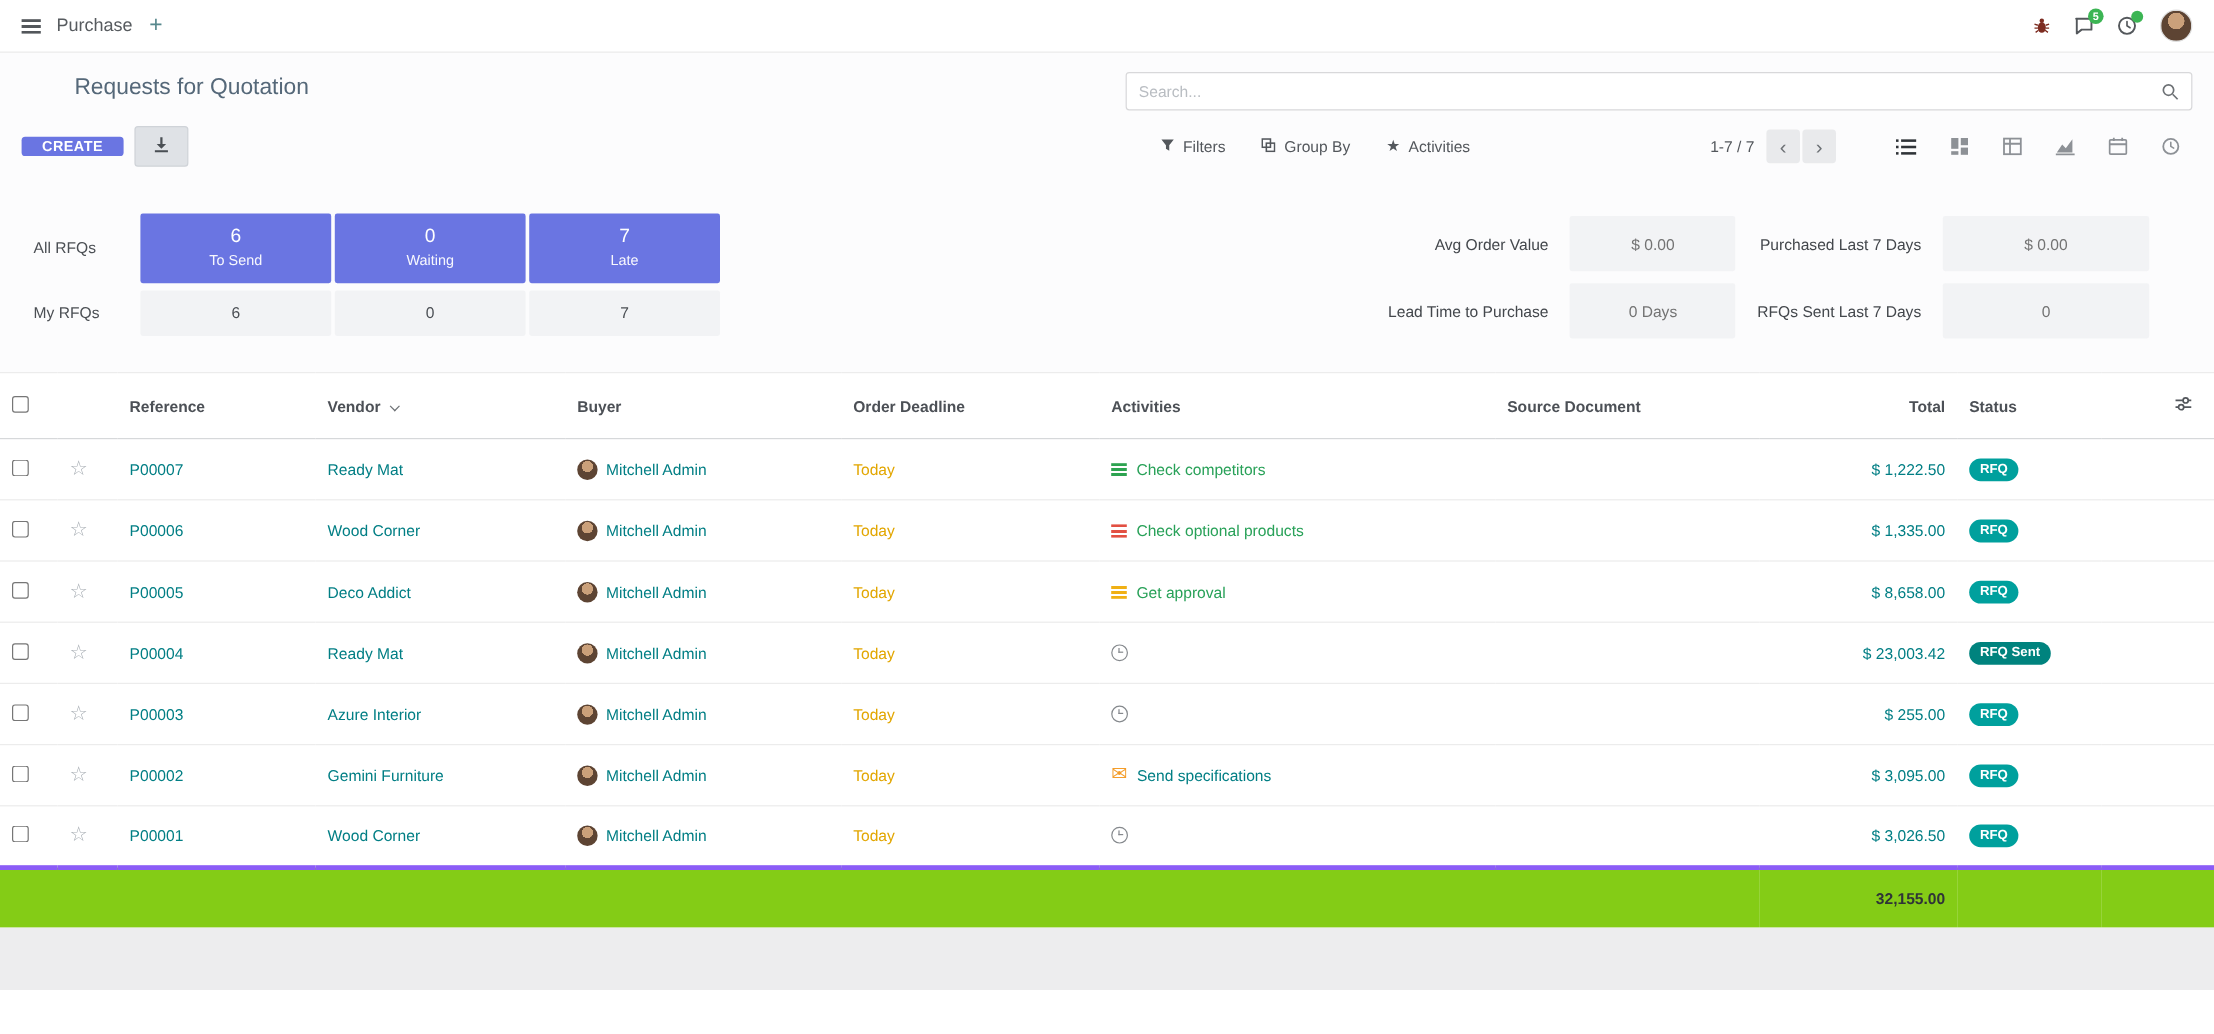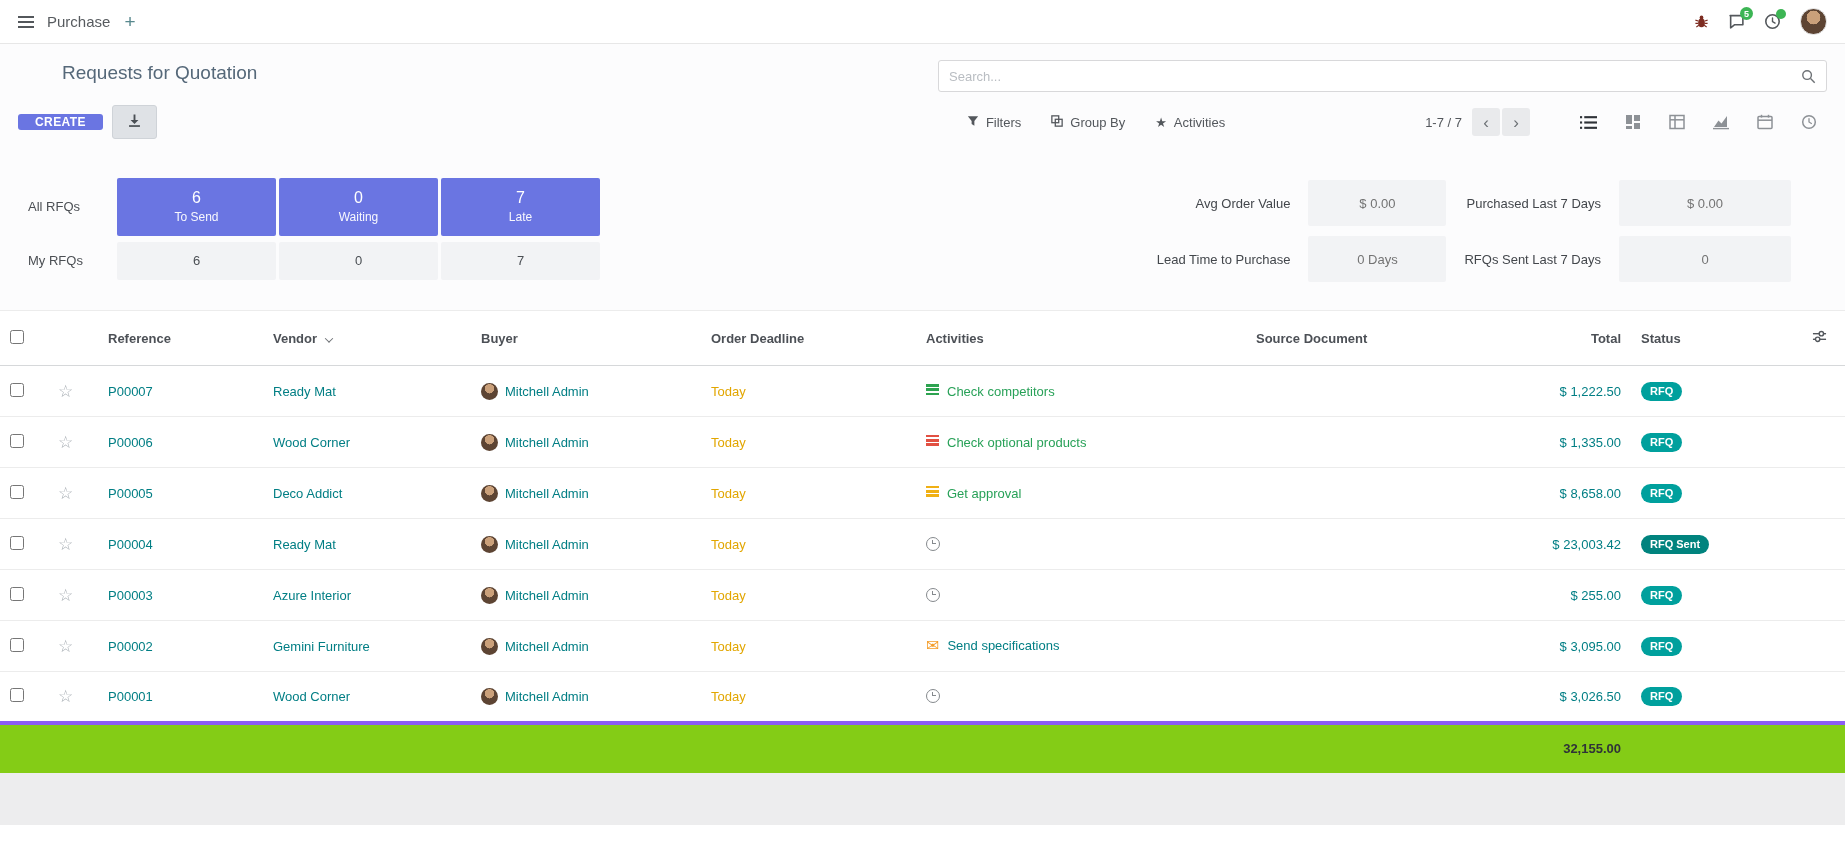--- a/index.html
+++ b/index.html
@@ -82,21 +82,21 @@
   .link { color:var(--link,#017e84); cursor:pointer; }
   .deadline { color:var(--deadline,#e2a600); }
   .row-star { font-size:17px; color:#a9afb5; cursor:pointer; }
   input[type=checkbox] { width:14px; height:14px; accent-color:var(--accent,#6a75e2); cursor:pointer; }
   .avatar-mini { width:17px; height:17px; border-radius:50%; display:inline-block; vertical-align:-4px; margin-right:7px;
                  background:radial-gradient(circle at 50% 34%, #caa07a 0 33%, #5d4433 34% 100%); }
   .badge { display:inline-block; padding:3px 9px 4px; border-radius:11px; font-size:11px; font-weight:bold; color:#fff;
            background:var(--badge-rfq,#00a09d); white-space:nowrap; }
   .badge-rfq-sent { background:var(--badge-rfq-sent,#00837e); }
 
-  .activity-flex { display:flex; gap:8px; }
+  .activity-flex { display:flex; align-items:center; gap:8px; }
   .icon-list { width:13px; height:11px; display:inline-block; flex:0 0 auto;
                background:repeating-linear-gradient(to bottom, currentColor 0 2.5px, transparent 2.5px 4.25px); }
   .list-green { color:var(--act-green,#2da350); }
   .list-red { color:var(--act-red,#e25042); }
   .list-orange { color:var(--act-orange,#f0b014); }
   .icon-clock-sm { width:14px; height:14px; border:1.5px solid #85898d; border-radius:50%; position:relative; display:inline-block; flex:0 0 auto; }
   .icon-clock-sm::before { content:''; position:absolute; left:4.5px; top:1.5px; width:1.5px; height:4px; background:#85898d; }
   .icon-clock-sm::after { content:''; position:absolute; left:4.5px; top:4.5px; width:4px; height:1.5px; background:#85898d; }
   .icon-mail { color:var(--act-mail,#f49d2a); font-size:16px; line-height:1; }
   .act-label { font-size:13px; }

